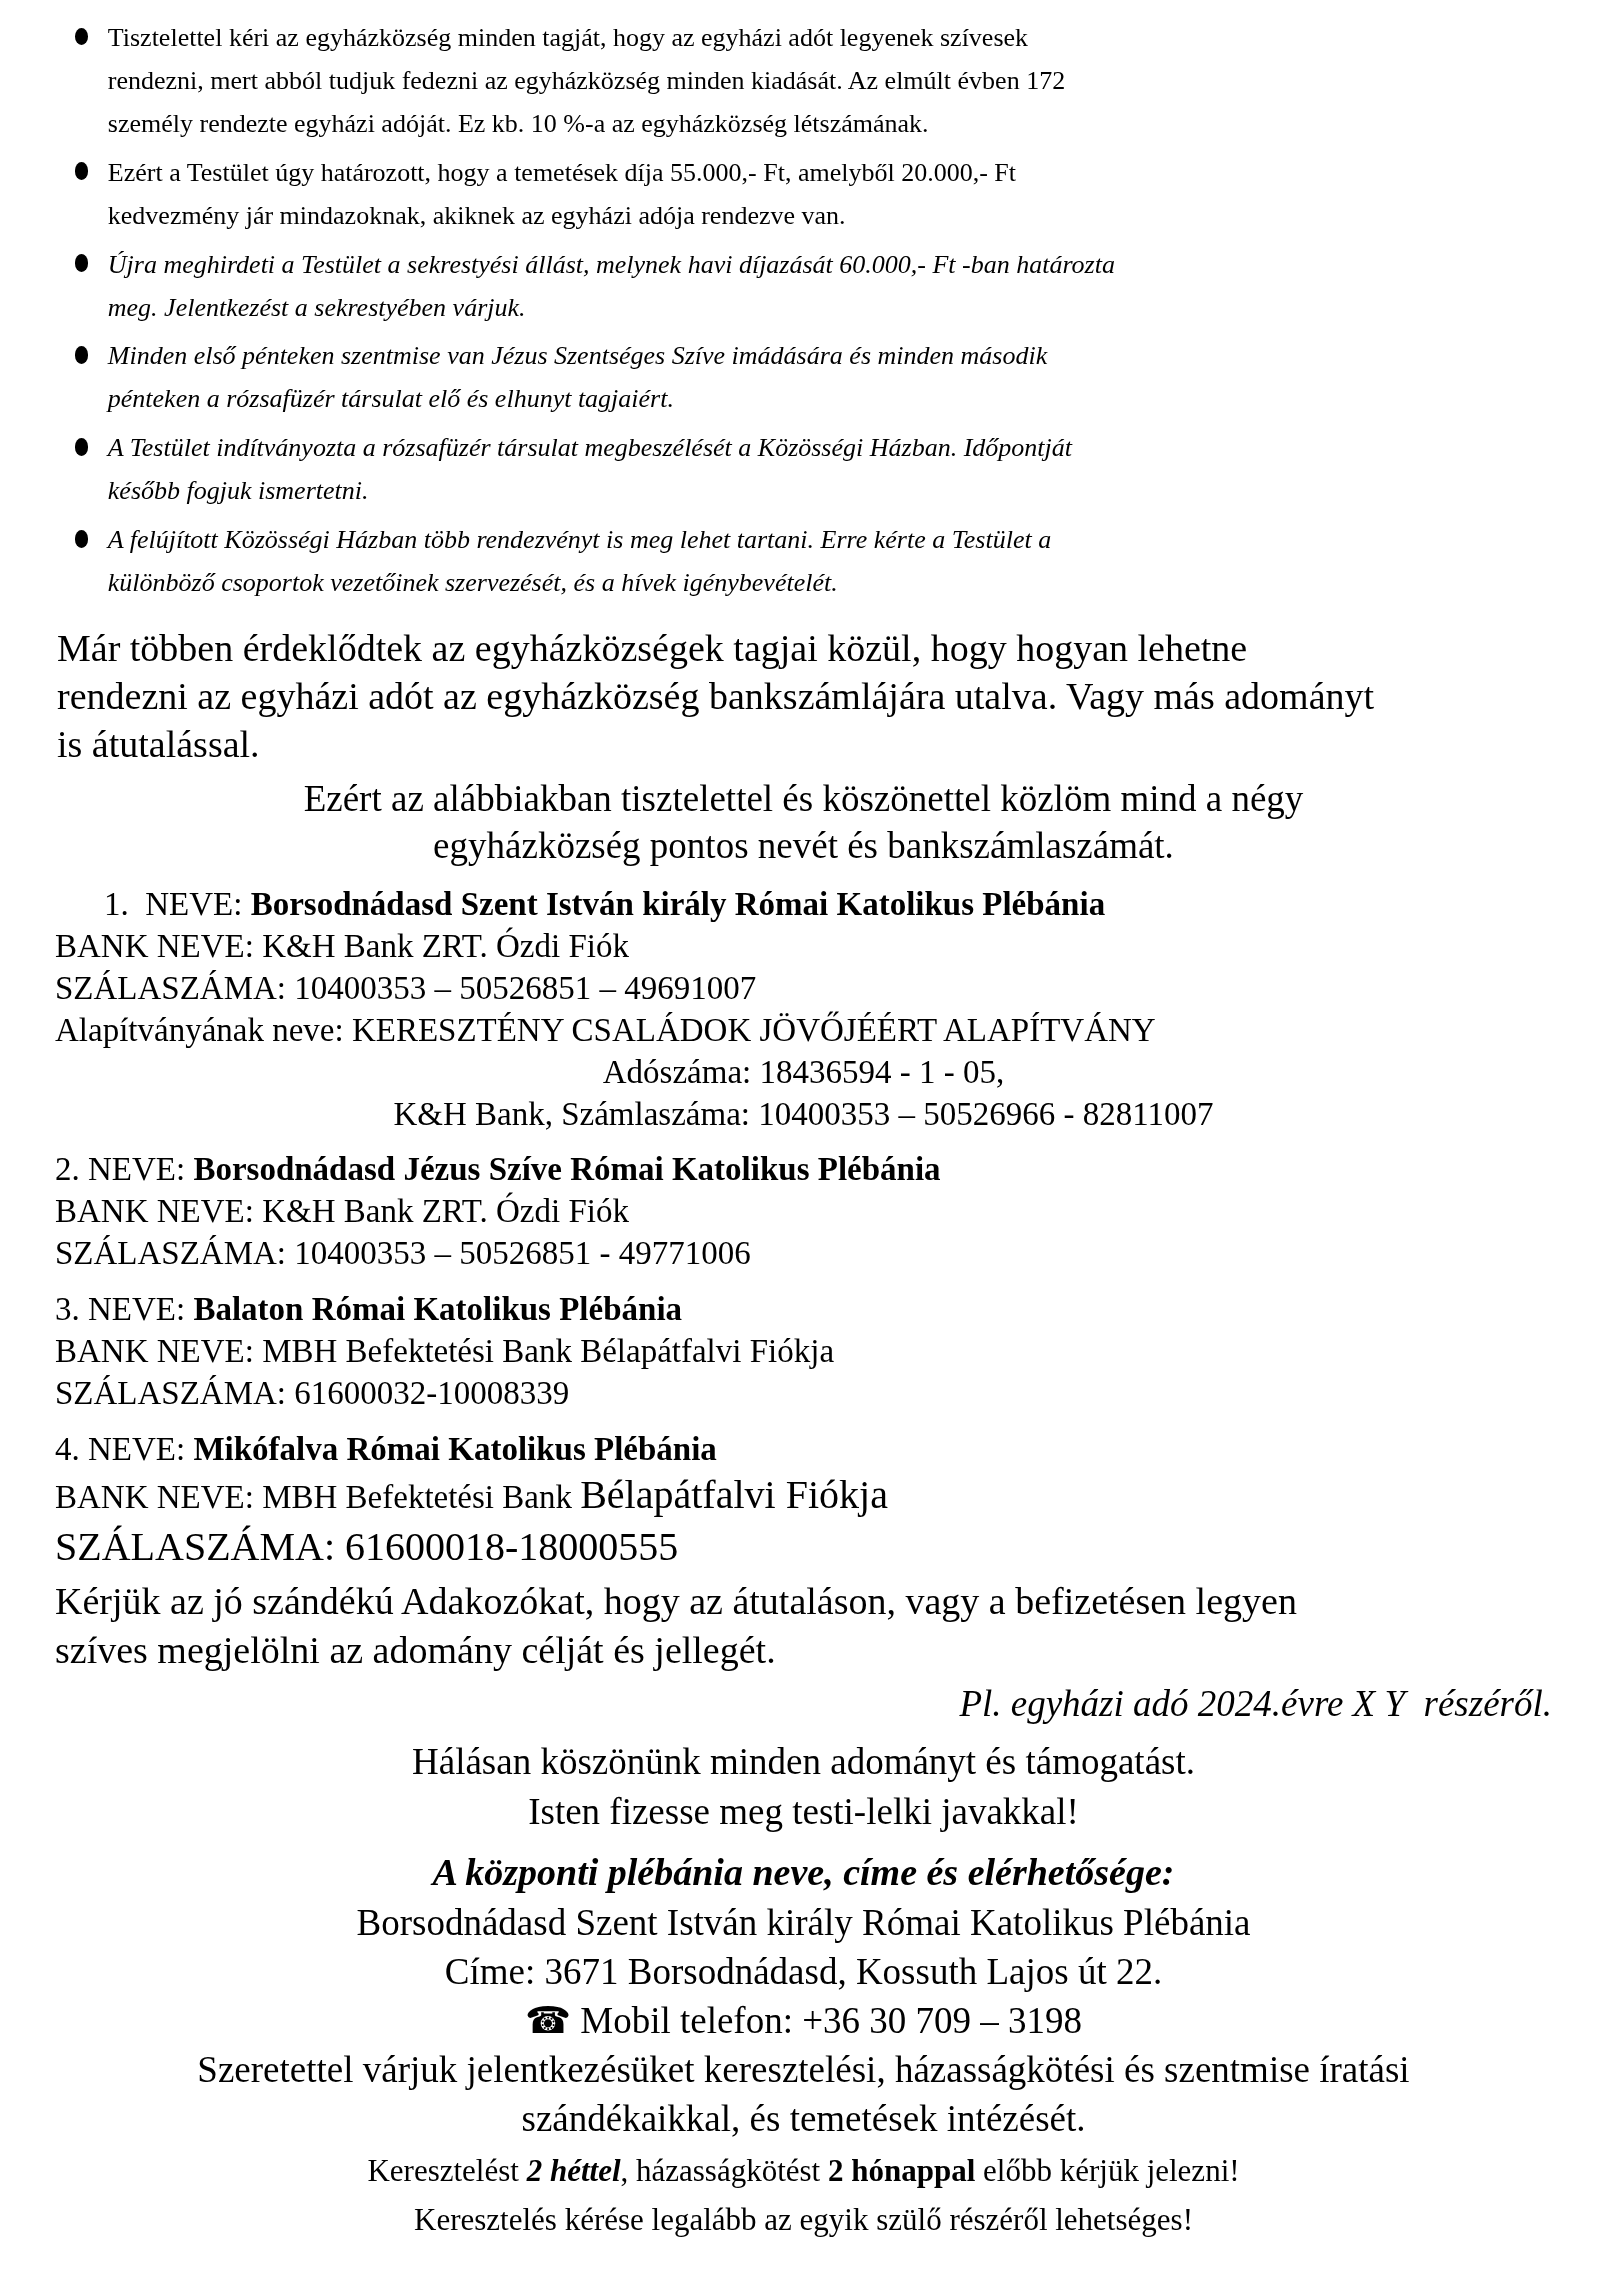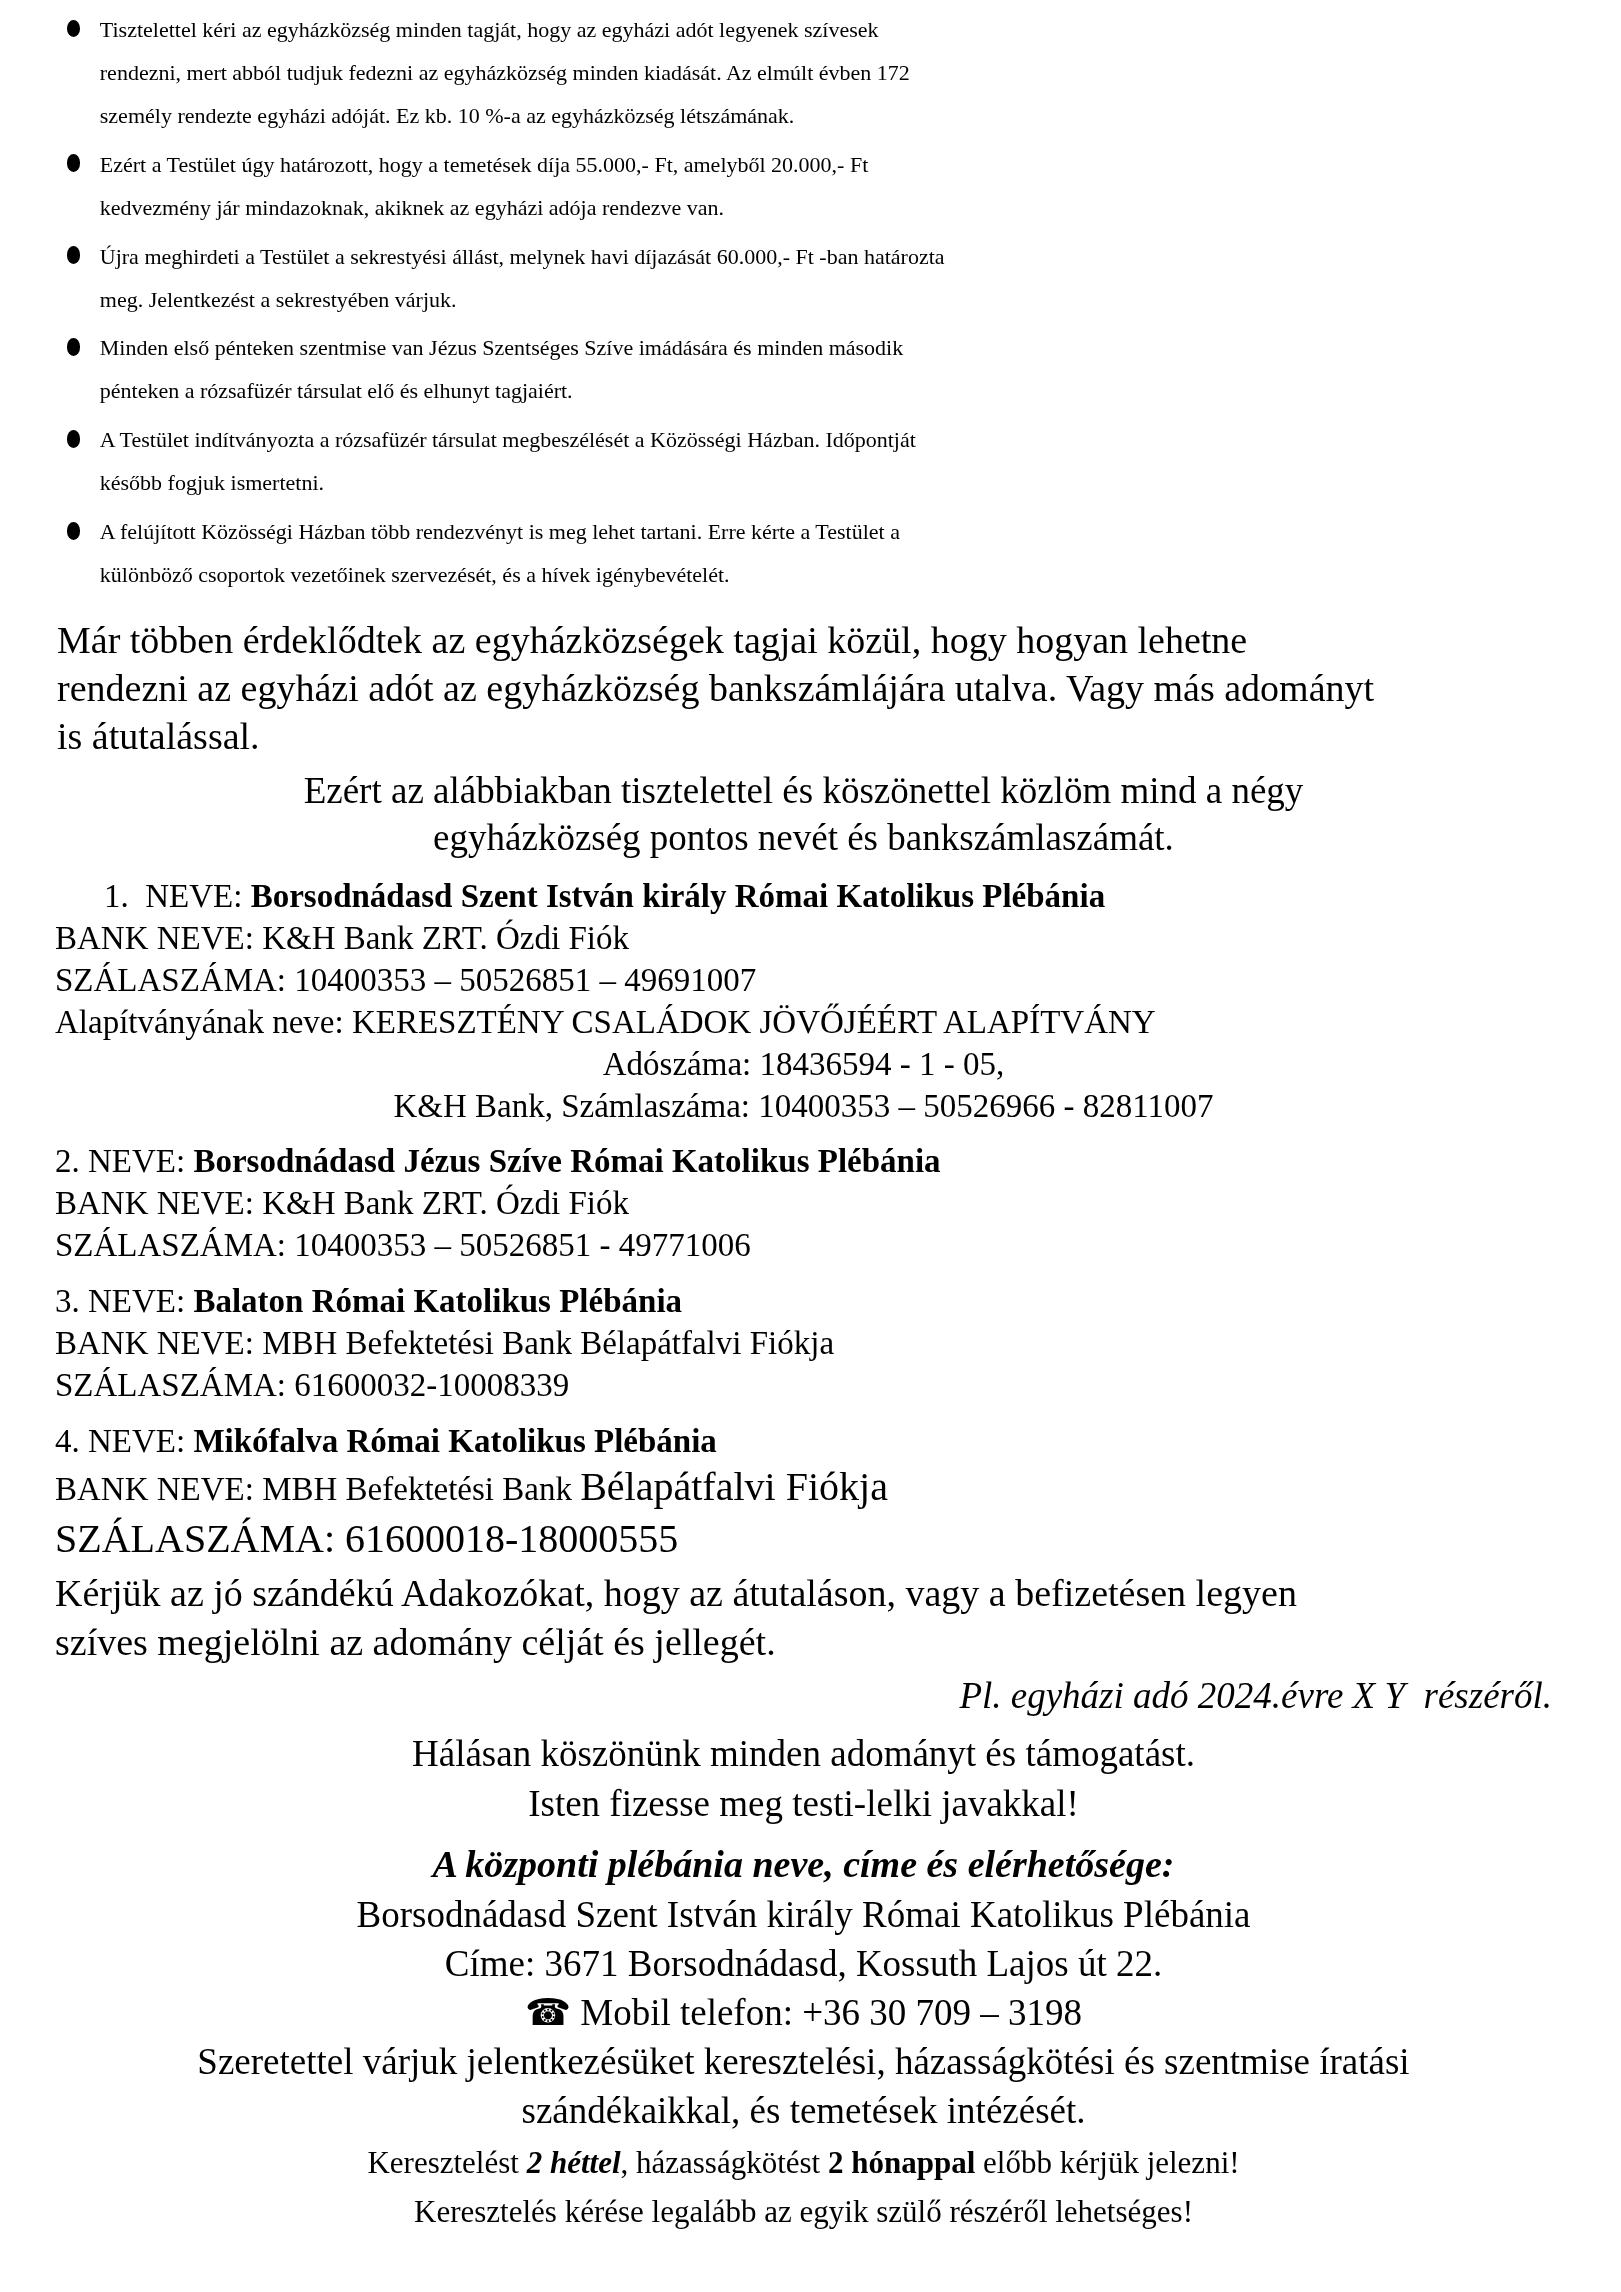--- a/index.html
+++ b/index.html
@@ -11,23 +11,23 @@
   .page{
     box-sizing:border-box;
     width:1621px;height:2293px;
     padding:7.8px 69px 0 55px;
     overflow:hidden;
   }
   .line{display:block;}
   .center{text-align:center;}
 
   
-  .bullets{list-style:none;margin:0;padding:0 0 0 9.8px;font-size:22px;line-height:43px;}
+  .bullets{list-style:none;margin:8px;padding:0 0 0 9.8px;font-size:26px;line-height:43px;}
   .bullets li{position:relative;padding-left:35px;margin-bottom:5.9px;}
-  .bullets li.it{}
+  .bullets li.it{font-style:italic;}
   .dot{
     position:absolute;left:2px;top:11.8px;
     width:13.7px;height:17.6px;border-radius:50%;
     background:#000;
   }
 
   
   .para-intro{font-size:38px;line-height:48px;margin:19.6px 0 0 2px;}
   .center-intro{font-size:37px;line-height:47px;margin-top:7px;}
 

